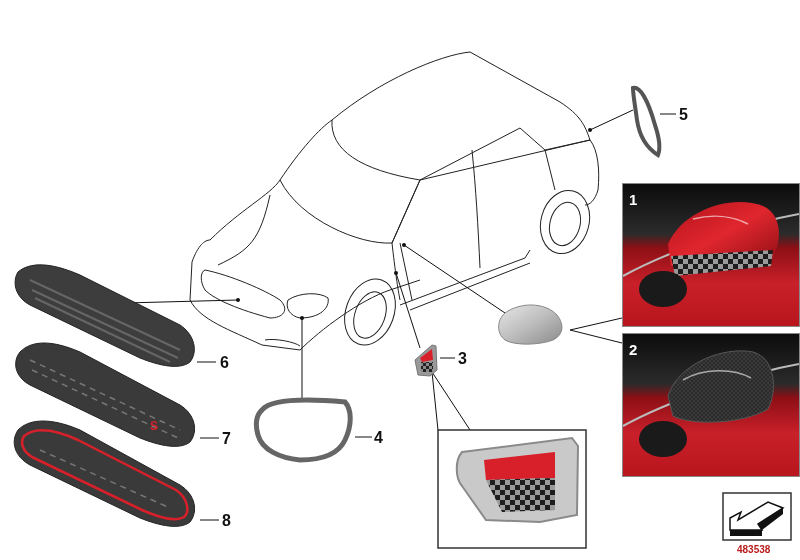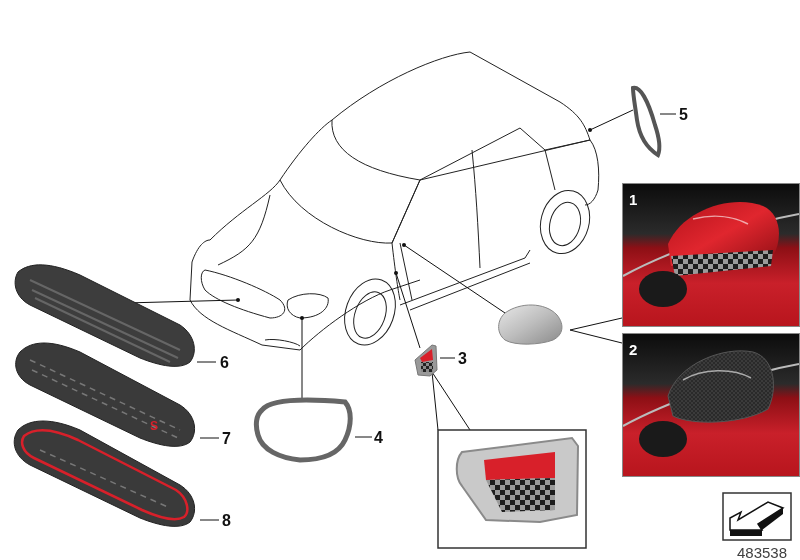--- a/index.html
+++ b/index.html
@@ -1,21 +1,21 @@
 <!DOCTYPE html>
 <html><head>
 <meta charset="utf-8">
 <style>
   html,body{margin:0;padding:0;background:#fff;}
   body{width:800px;height:560px;position:relative;overflow:hidden;font-family:"Liberation Sans",sans-serif;}
   .stage{position:absolute;left:0;top:0;width:800px;height:560px;}
   .callout{position:absolute;font-weight:bold;font-size:16px;color:#111;line-height:1;}
   .inset-num{position:absolute;font-weight:bold;font-size:15px;color:#fff;line-height:1;}
   .photo{position:absolute;overflow:hidden;border:1px solid #888;}
-  .ref{position:absolute;font-size:15px;color:#404040;}
+  .ref{position:absolute;font-size:10px;color:#b91c1c;font-weight:bold;}
 </style>
 </head>
 <body>
 
 <div class="stage">
 
   <svg width="800" height="560" style="position:absolute;left:0;top:0">
     <defs>
       <linearGradient id="capGrey" x1="0" y1="0" x2="1" y2="1">
         <stop offset="0" stop-color="#e8e8e8"></stop>

